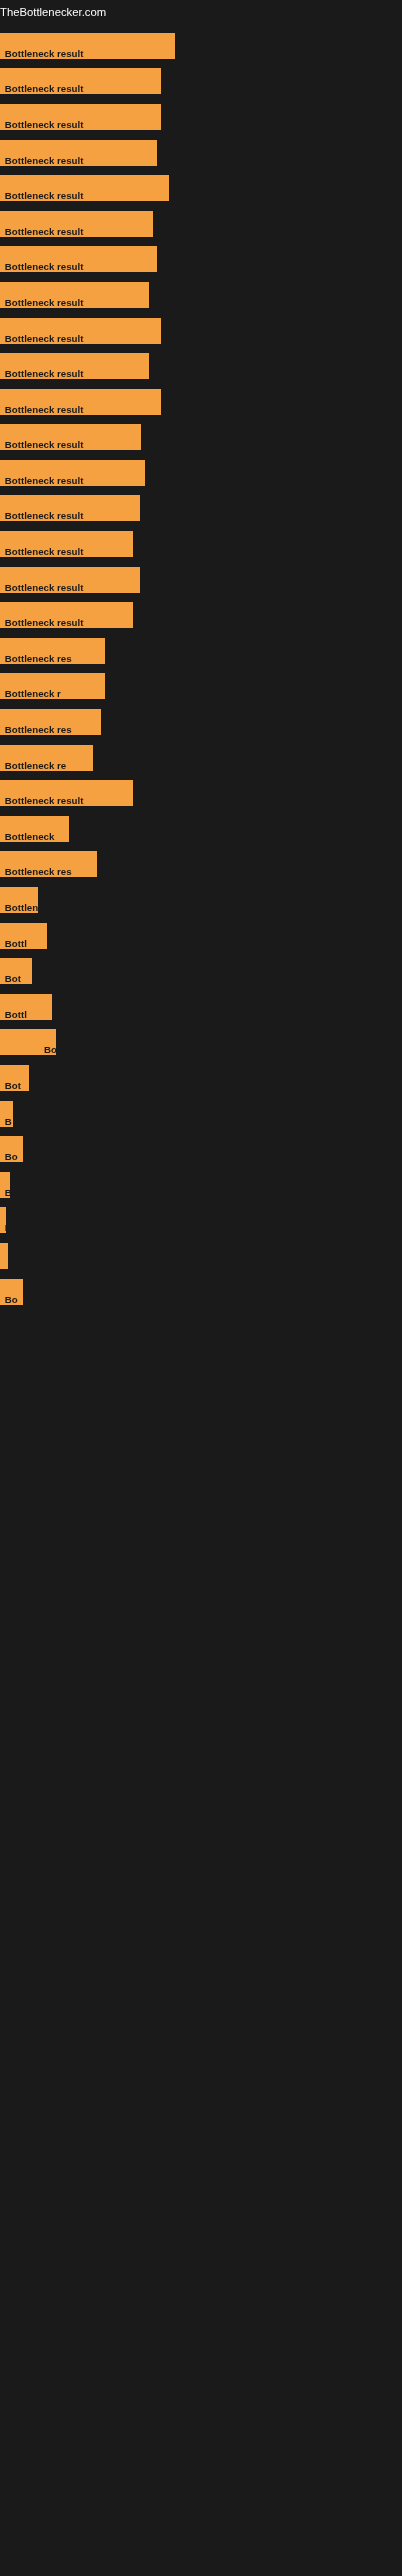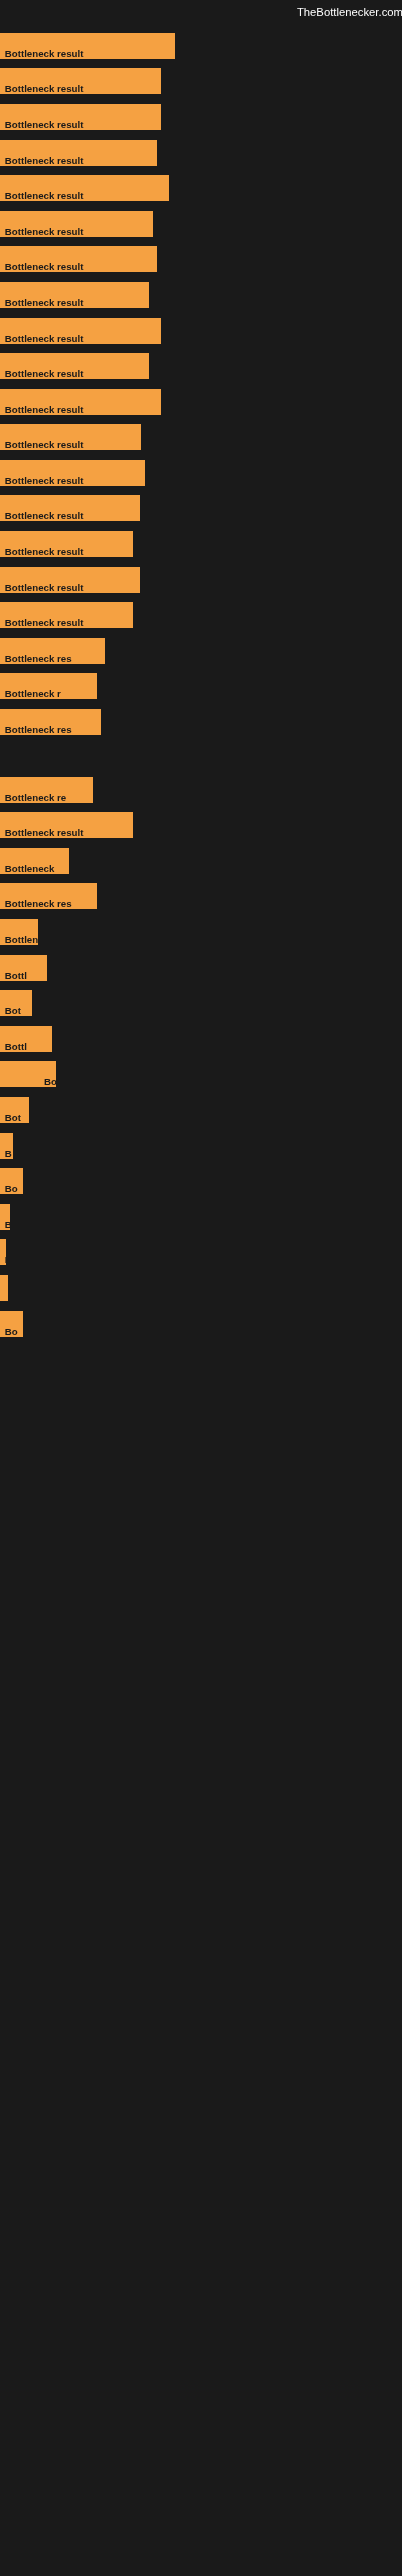--- a/index.html
+++ b/index.html
@@ -7,21 +7,21 @@
       padding: 0;
       box-sizing: border-box;
     }
     body {
       width: 403px;
       background-color: #1a1a1a;
       font-family: Arial, sans-serif;
       position: relative;
     }
     .site-title {
-      text-align: right;
+      text-align: left;
       color: #ffffff;
       font-size: 11.3px;
       padding: 6.4px 0;
       background-color: #1a1a1a;
     }
     .container {
       padding: 3.2px 0;
     }
     .bar-row {
       display: flex;
@@ -134,31 +134,31 @@
       <div class="bar" style="width: 133px;">
         <span class="bar-label">Bottleneck result</span>
       </div>
     </div>
     <div class="bar-row">
       <div class="bar" style="width: 105px;">
         <span class="bar-label">Bottleneck res</span>
       </div>
     </div>
     <div class="bar-row">
-      <div class="bar" style="width: 97px;">
+      <div class="bar" style="width: 105px;">
         <span class="bar-label">Bottleneck r</span>
       </div>
     </div>
     <div class="bar-row">
       <div class="bar" style="width: 101px;">
         <span class="bar-label">Bottleneck res</span>
       </div>
     </div>
     <div class="bar-row">
-      <div class="bar" style="width: 93px; margin-top: 32px;">
+      <div class="bar" style="width: 93px;">
         <span class="bar-label">Bottleneck re</span>
       </div>
     </div>
     <div class="bar-row">
       <div class="bar" style="width: 133px;">
         <span class="bar-label">Bottleneck result</span>
       </div>
     </div>
     <div class="bar-row">
       <div class="bar" style="width: 69px;">

